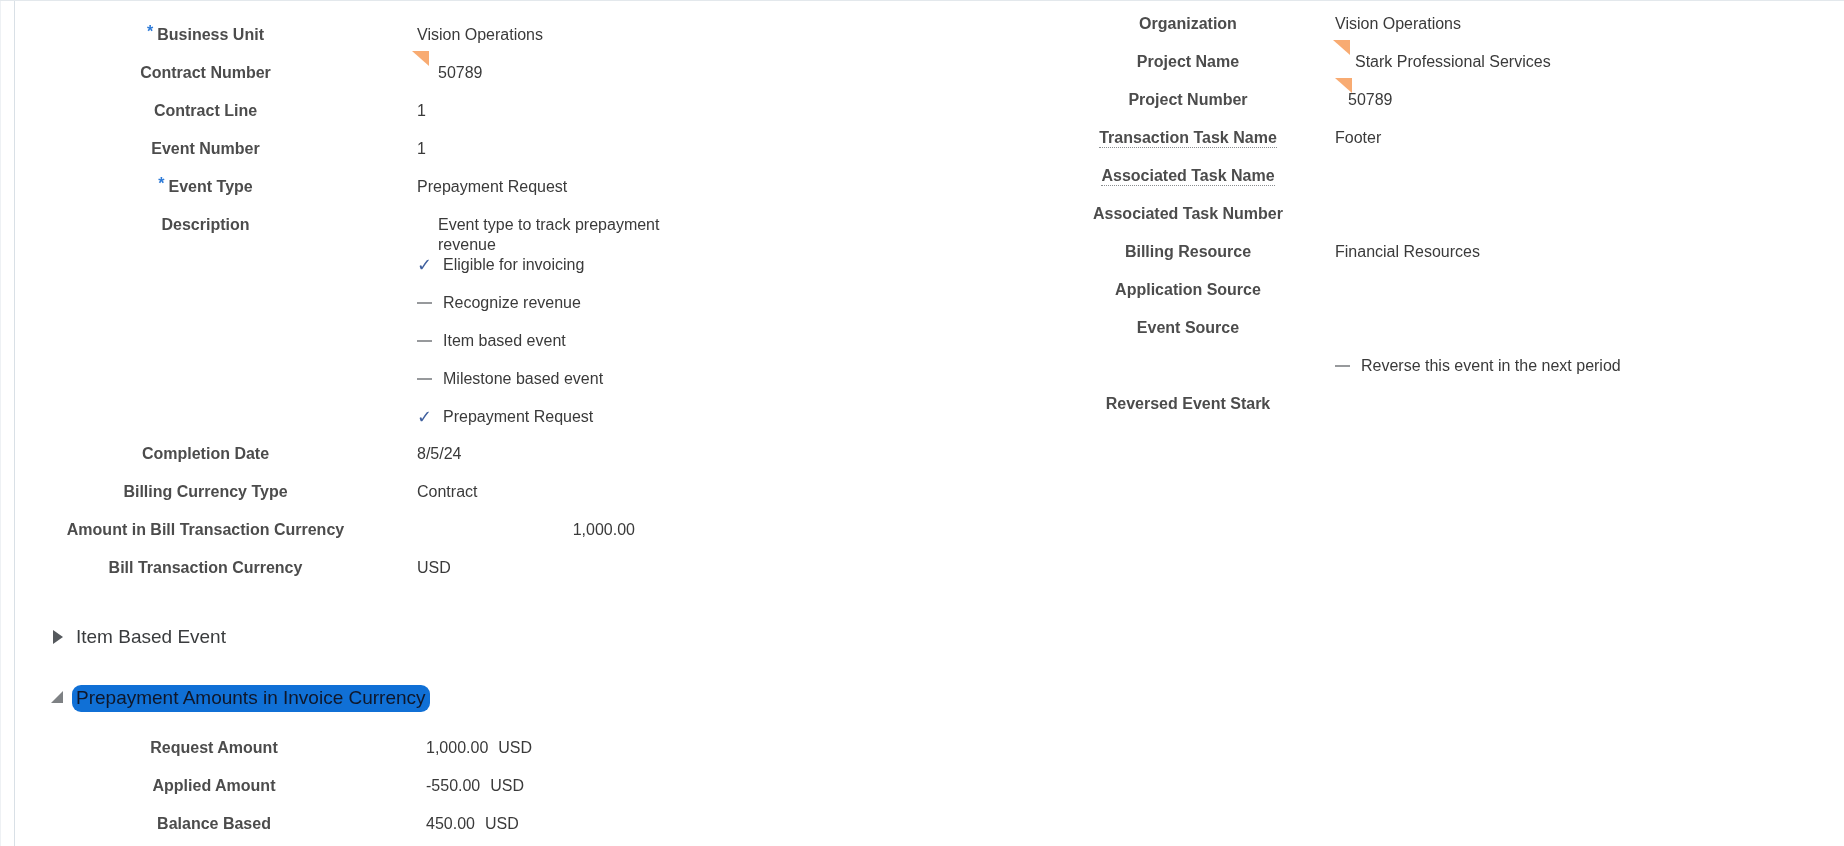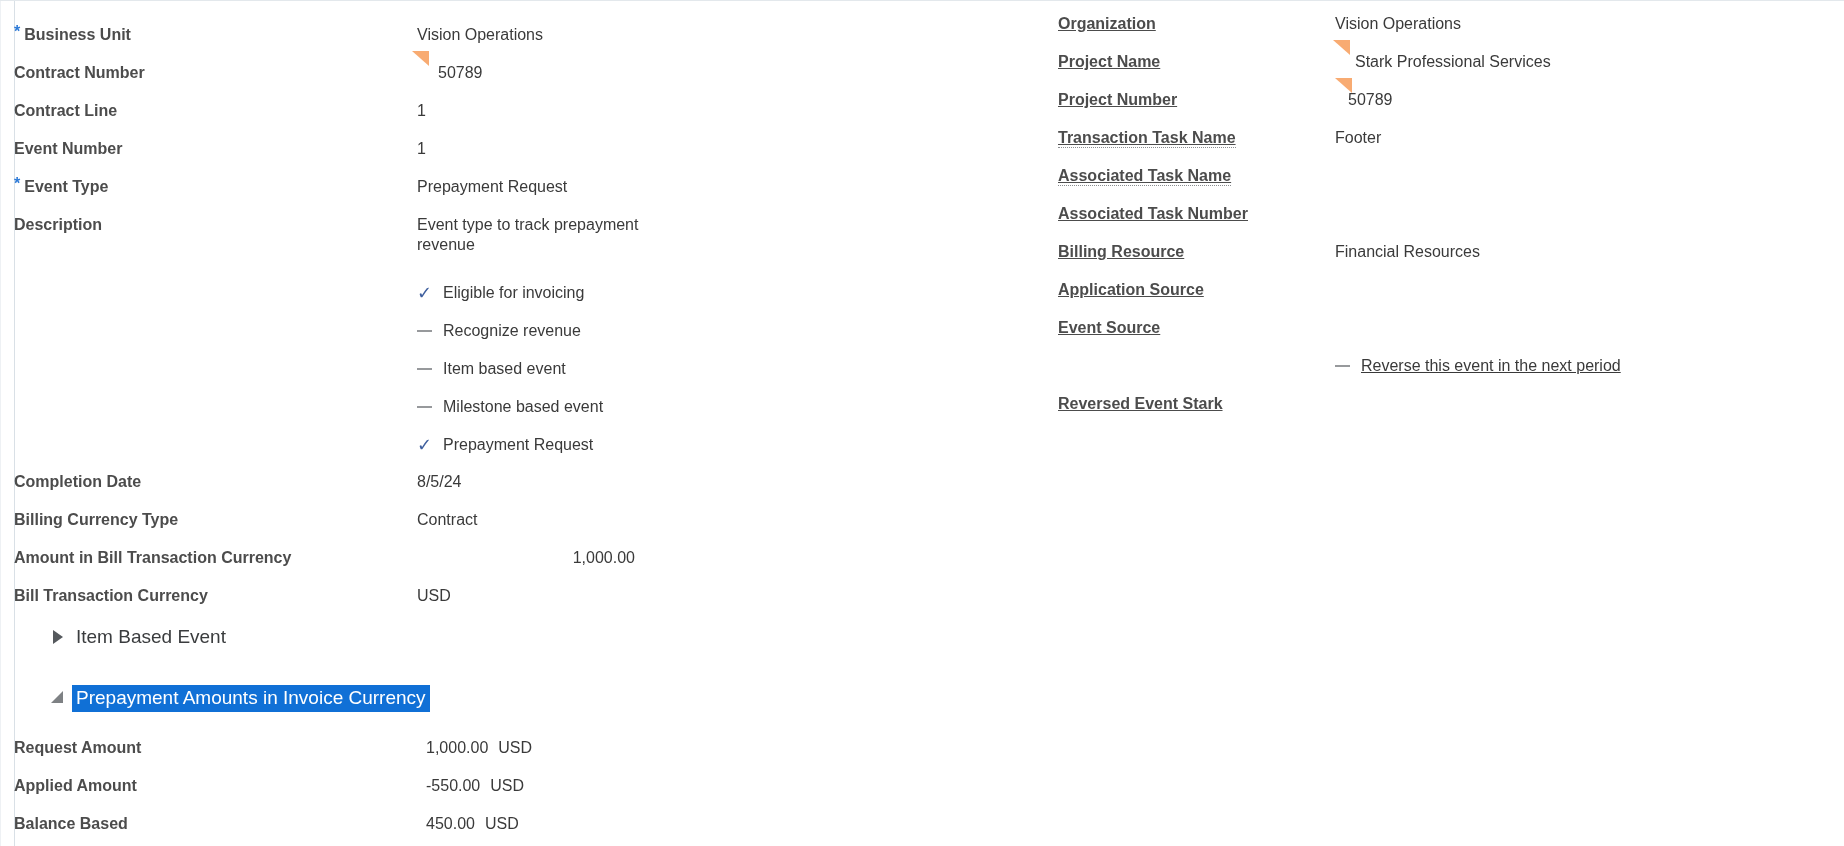--- a/index.html
+++ b/index.html
@@ -5,21 +5,21 @@
   html,body{margin:0;padding:0;}
   body{
     width:1844px;height:846px;background:#ffffff;position:relative;overflow:hidden;
     font-family:"Liberation Sans","DejaVu Sans",sans-serif;font-size:16px;color:#3a3a3a;
     border-top:1px solid #e3e8ec;box-sizing:border-box;
   }
   .edge-line{position:absolute;left:0;top:0;bottom:0;width:1px;background:#eef1f4;}
   .v-line{position:absolute;left:14px;top:0;bottom:0;width:1px;background:#d9e0e6;}
 
   .row{display:flex;align-items:flex-start;margin-bottom:18px;}
-  .lbl{font-weight:bold;color:#4c4c4c;text-align:left;line-height:20px;white-space:nowrap;}
+  .lbl{font-weight:bold;color:#4c4c4c;text-align:center;line-height:20px;white-space:nowrap;}
   .val{line-height:20px;color:#3a3a3a;}
 
   
   #left-fields{position:absolute;left:14px;top:24px;}
   #left-fields .lbl{width:383px;}
   #left-fields .val{padding-left:20px;}
   .mt-lg{margin-top:11px;}
   .desc-val{width:240px;}
   .amt-val{width:238px;text-align:right;box-sizing:border-box;}
 
@@ -41,34 +41,34 @@
   .dash{width:15px;height:2px;background:#97999c;display:inline-block;}
 
   
   .section-hdr{position:absolute;display:flex;align-items:center;font-size:19px;color:#3a3c3e;}
   #hdr-item{left:53px;top:625px;}
   #hdr-prepay{left:51px;top:684px;}
   .tri-collapsed{width:0;height:0;border-left:10px solid #55595d;border-top:7px solid transparent;
                  border-bottom:7px solid transparent;margin-right:13px;}
   .tri-expanded{width:0;height:0;border-bottom:12px solid #7e8184;border-left:12px solid transparent;
                 margin-right:9px;position:relative;top:-2px;}
-  .hl{background:#1070d6;color:#ffffff;padding:2px 4px 3px 4px;}
+  .hl{background:#1070d6;color:#0f172a;padding:2px 4px 3px 4px;border-radius:9px;}
 
   
   #prepay-fields{position:absolute;left:14px;top:737px;}
   #prepay-fields .lbl{width:400px;}
   #prepay-fields .val{padding-left:12px;text-align:center;}
   .currency{margin-left:10px;}
 
   
   #right-fields{position:absolute;left:1058px;top:13px;}
-  #right-fields .lbl{width:260px;text-decoration:underline;}
+  #right-fields .lbl{width:260px;}
   #right-fields .val{padding-left:17px;}
   .help-lbl{border-bottom:1px dotted #8a8d90;padding-bottom:1px;cursor:help;}
-  .cb-inline{display:flex;align-items:center;height:20px;text-decoration:underline;}
+  .cb-inline{display:flex;align-items:center;height:20px;}
   .cb-inline .dash{margin-right:11px;}
 </style>
 </head>
 <body>
 
 <div class="edge-line"></div>
 <div class="v-line"></div>
 
 <div id="left-fields">
 
@@ -90,21 +90,21 @@
   <div class="row">
     <div class="lbl">Event Number</div>
     <div class="val">1</div>
   </div>
 
   <div class="row mt-lg">
     <div class="lbl"><span class="req">*</span><span>Event Type</span></div>
     <div class="val">Prepayment Request</div>
   </div>
 
-  <div class="row" style="margin-bottom:28px;">
+  <div class="row" style="margin-bottom:0;gap:21px;">
     <div class="lbl">Description</div>
     <div class="val desc-val">Event type to track prepayment revenue</div>
   </div>
 
   <div class="cb-list">
     <div class="cb-row">
       <span class="cb-icon">
           <span class="check">✓</span>
         </span>
       <span>Eligible for invoicing</span>

